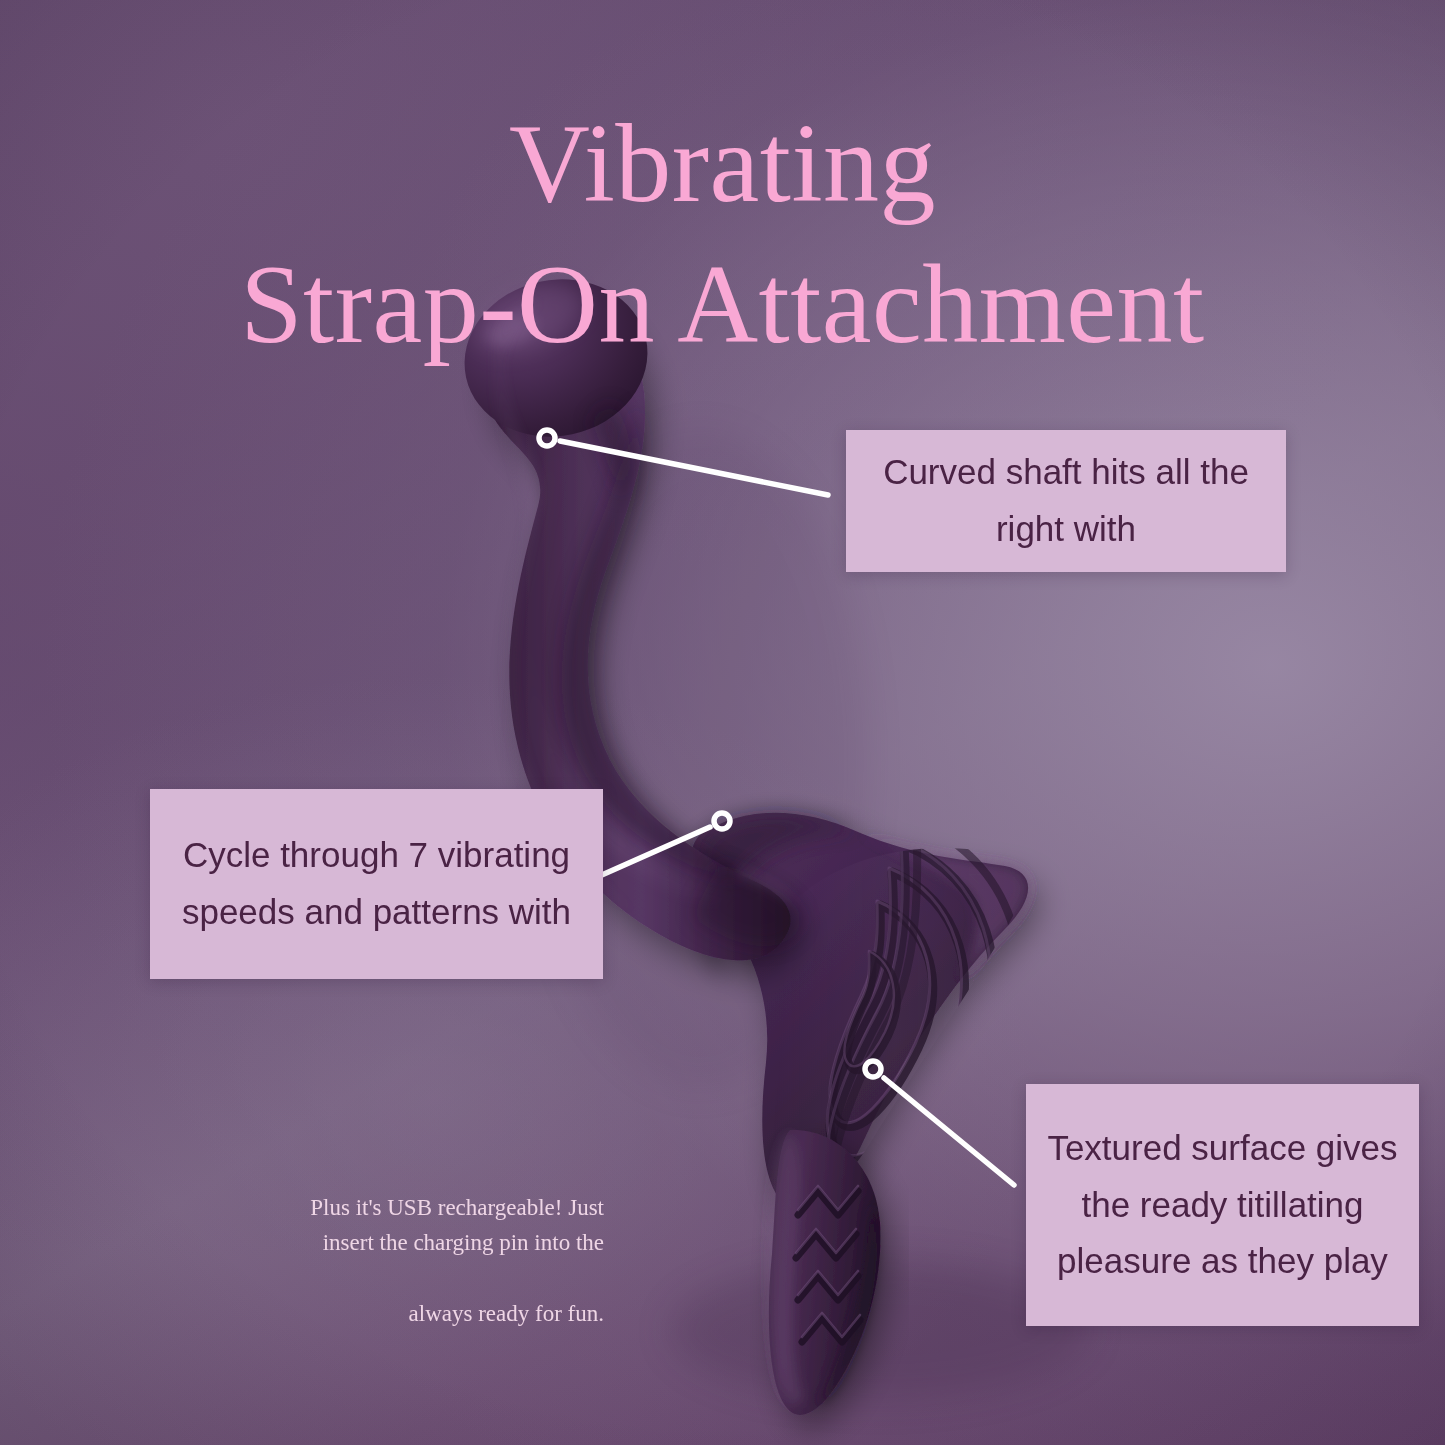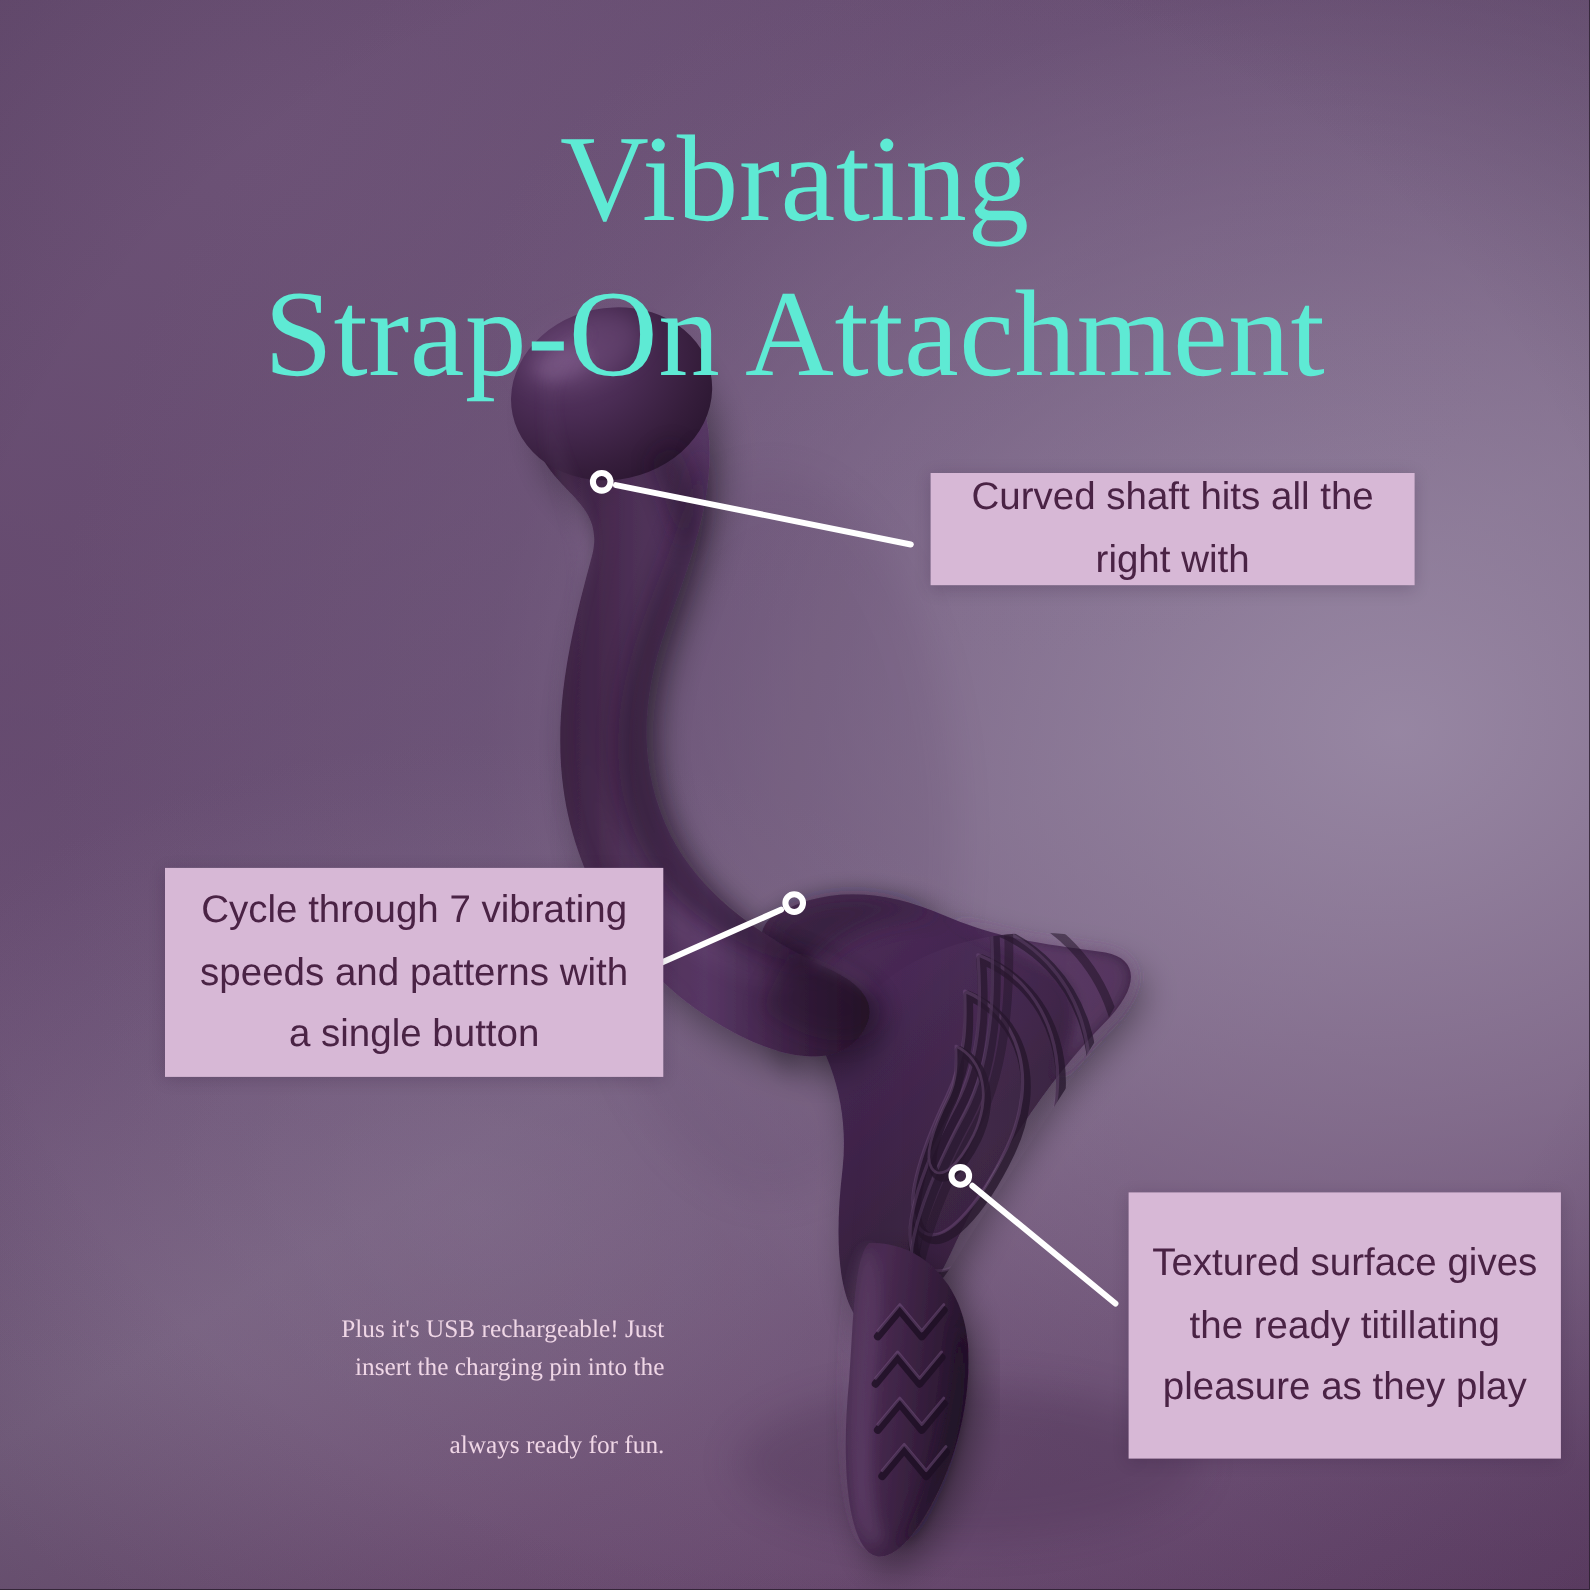--- a/index.html
+++ b/index.html
@@ -35,21 +35,21 @@
     background: radial-gradient(110% 105% at 50% 48%, rgba(0,0,0,0) 48%, rgba(35,18,42,0.30) 88%, rgba(28,12,34,0.46) 100%);
   }
 
   
   .title {
     position: absolute;
     left: 0; right: 0;
     top: 18px;
     text-align: center;
     font-family: "Liberation Serif", "DejaVu Serif", serif;
-    color: #5eead4;
+    color: #f9a8d4;
     font-size: 112px;
     line-height: 1.26;
     letter-spacing: 0.5px;
     font-weight: 400;
     text-rendering: optimizeLegibility;
   }
   .title .l1 { display: block; }
   .title .l2 { display: block; text-align: center; }
 
   
@@ -70,21 +70,21 @@
     line-height: 1.62;
     text-align: center;
     display: flex;
     align-items: center;
     justify-content: center;
     box-shadow: 0 3px 14px rgba(40,18,48,0.22);
     box-sizing: border-box;
   }
   .callout p { margin: 0; padding: 0 18px; }
 
-  #callout-1 { left: 846px; top: 430px;  width: 440px; height: 102px; }
+  #callout-1 { left: 846px; top: 430px;  width: 440px; height: 142px; }
   #callout-2 { left: 104px; top: 789px;  width: 453px; height: 190px; margin-left: 46px; }
   #callout-3 { left: 1026px; top: 1084px; width: 393px; height: 242px; }
 
   
   .footnote {
     position: absolute;
     left: 58px;
     top: 1190px;
     width: 546px;
     text-align: right;
@@ -351,21 +351,20 @@
     <p>
       <span>Curved shaft hits all the</span><br>
       <span>right with</span>
     </p>
   </div>
 
   <div class="callout" id="callout-2">
     <p>
       <span>Cycle through 7 vibrating</span><br>
       <span>speeds and patterns with</span><br>
-      <span>a single button</span>
     </p>
   </div>
 
   <div class="callout" id="callout-3">
     <p>
       <span>Textured surface gives</span><br>
       <span>the ready titillating</span><br>
       <span>pleasure as they play</span>
     </p>
   </div>

